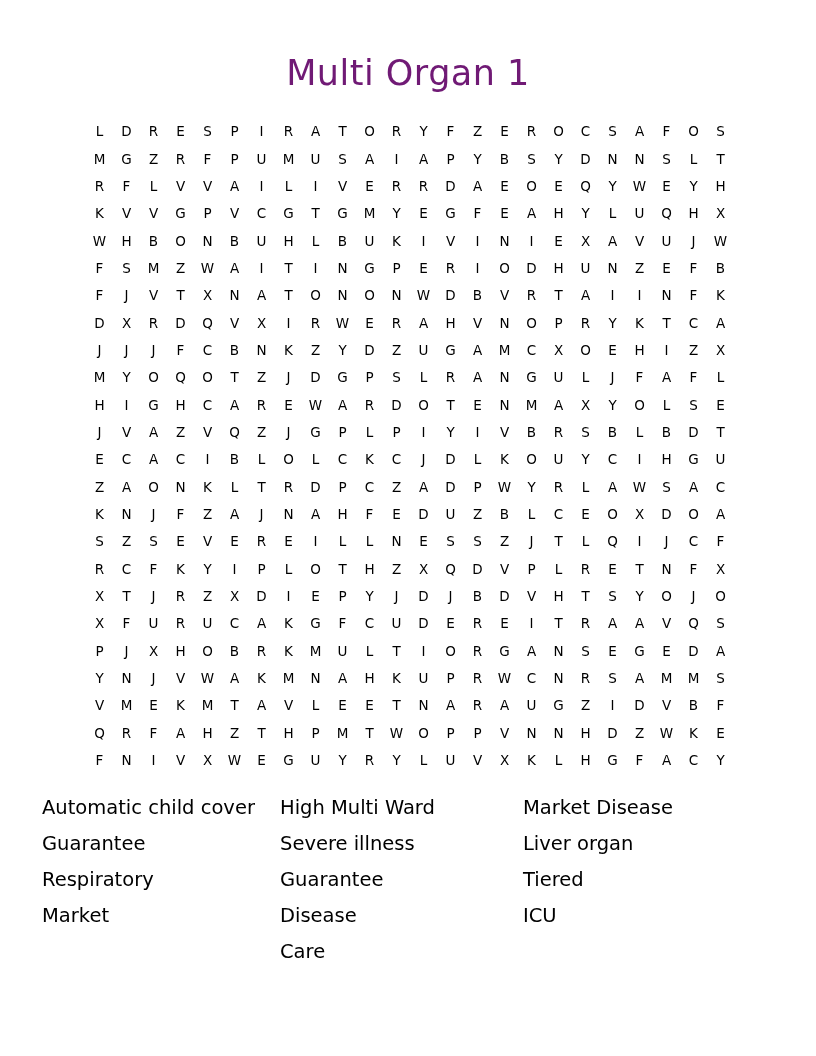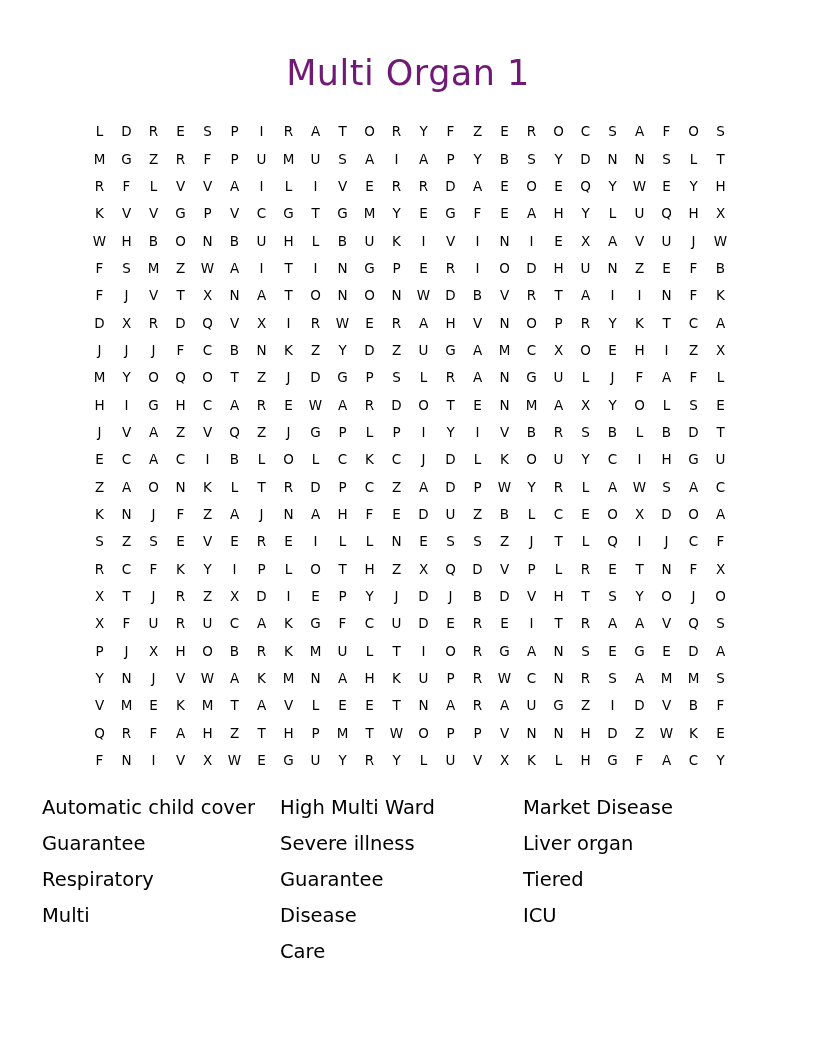--- a/index.html
+++ b/index.html
@@ -665,21 +665,21 @@
         <div class="cell">C</div>
         <div class="cell">Y</div>
       </div>
   </div>
 
   <div class="words" id="words">
       <div class="word-col">
         <div class="word">Automatic child cover</div>
         <div class="word">Guarantee</div>
         <div class="word">Respiratory</div>
-        <div class="word">Multi</div>
+        <div class="word">Market</div>
       </div>
       <div class="word-col">
         <div class="word">High Multi Ward</div>
         <div class="word">Severe illness</div>
         <div class="word">Guarantee</div>
         <div class="word">Disease</div>
         <div class="word">Care</div>
       </div>
       <div class="word-col">
         <div class="word">Market Disease</div>

